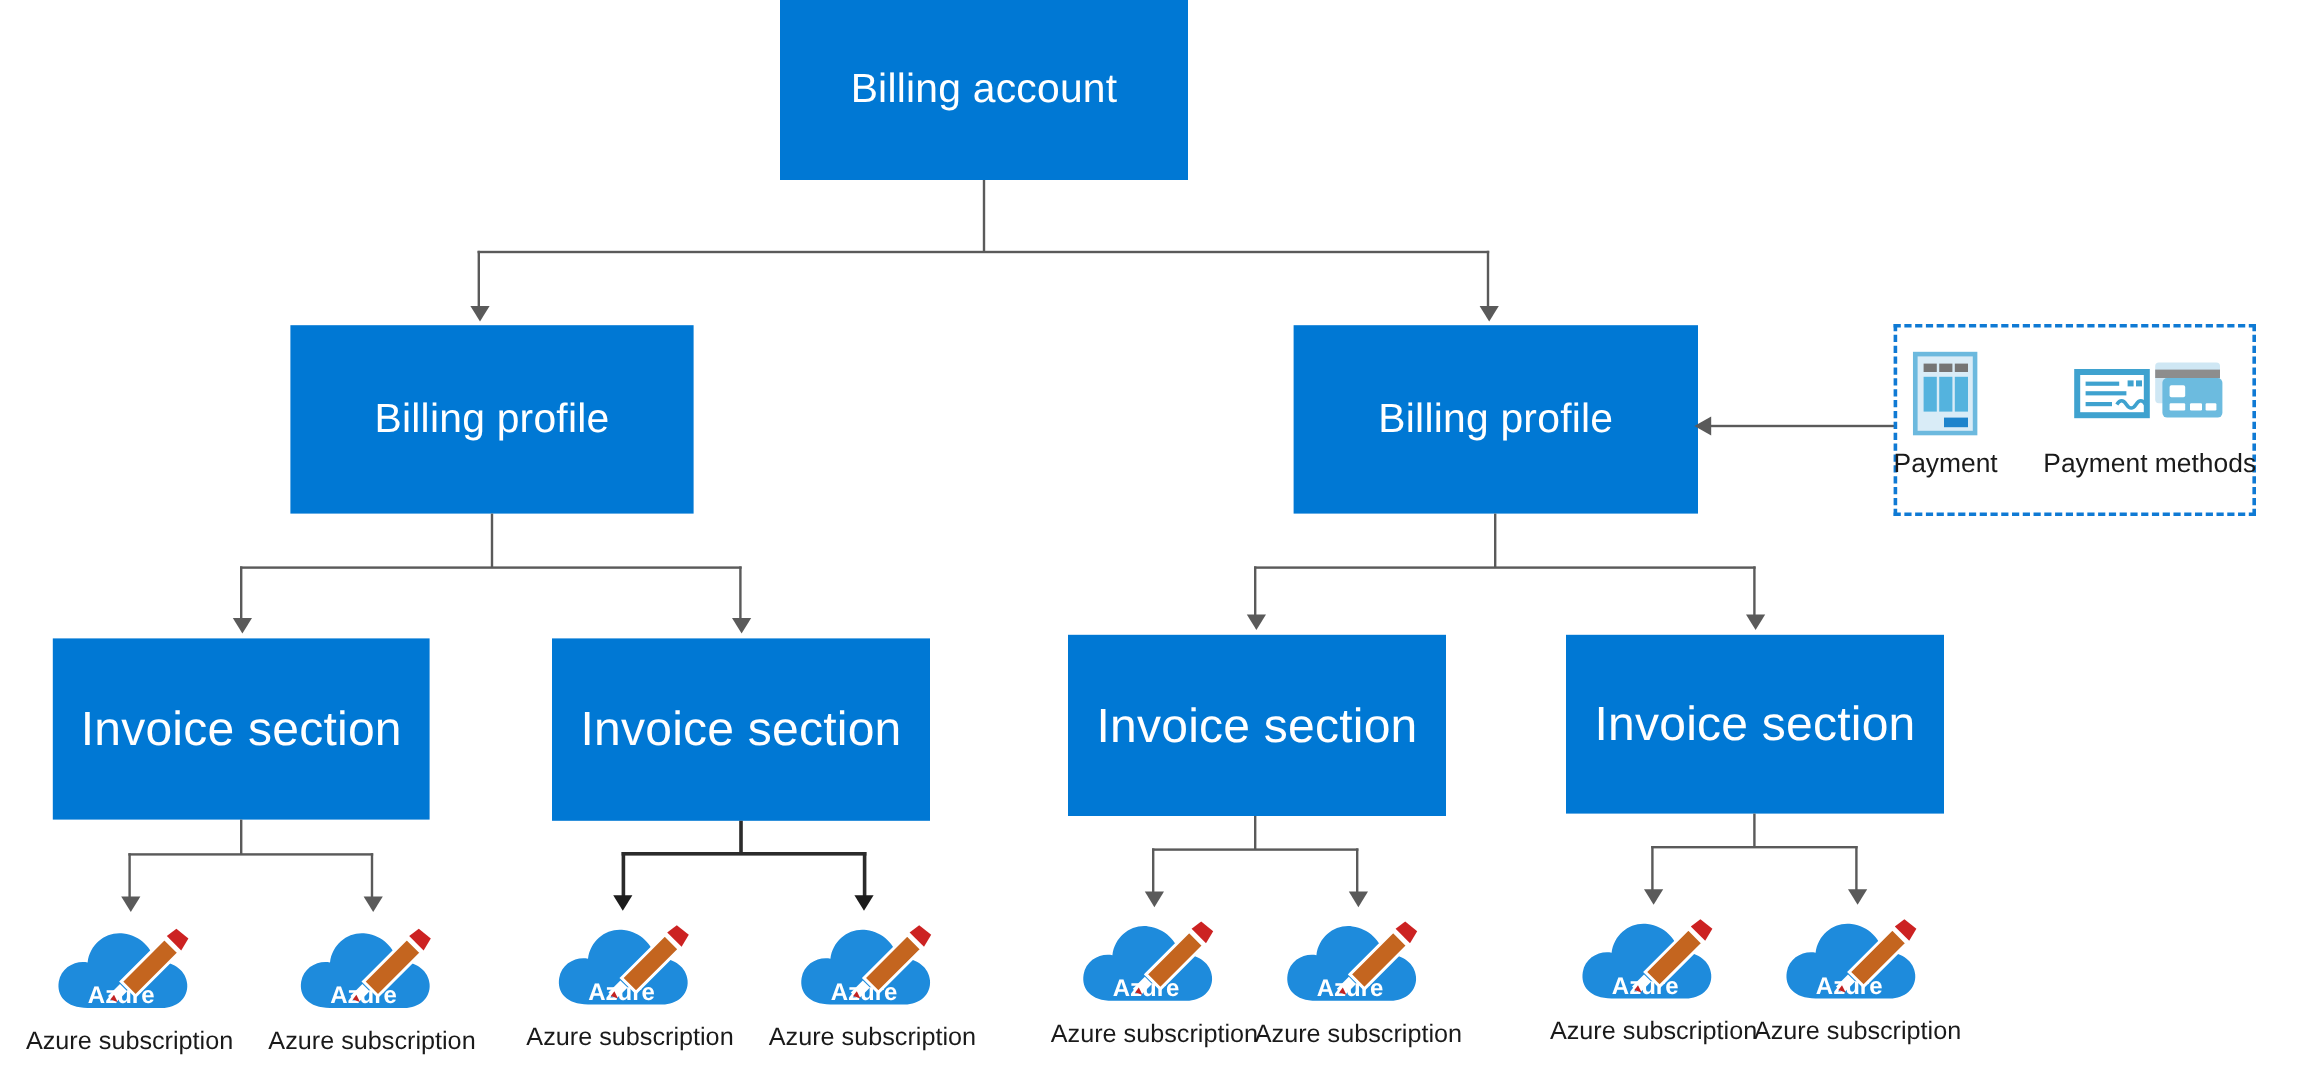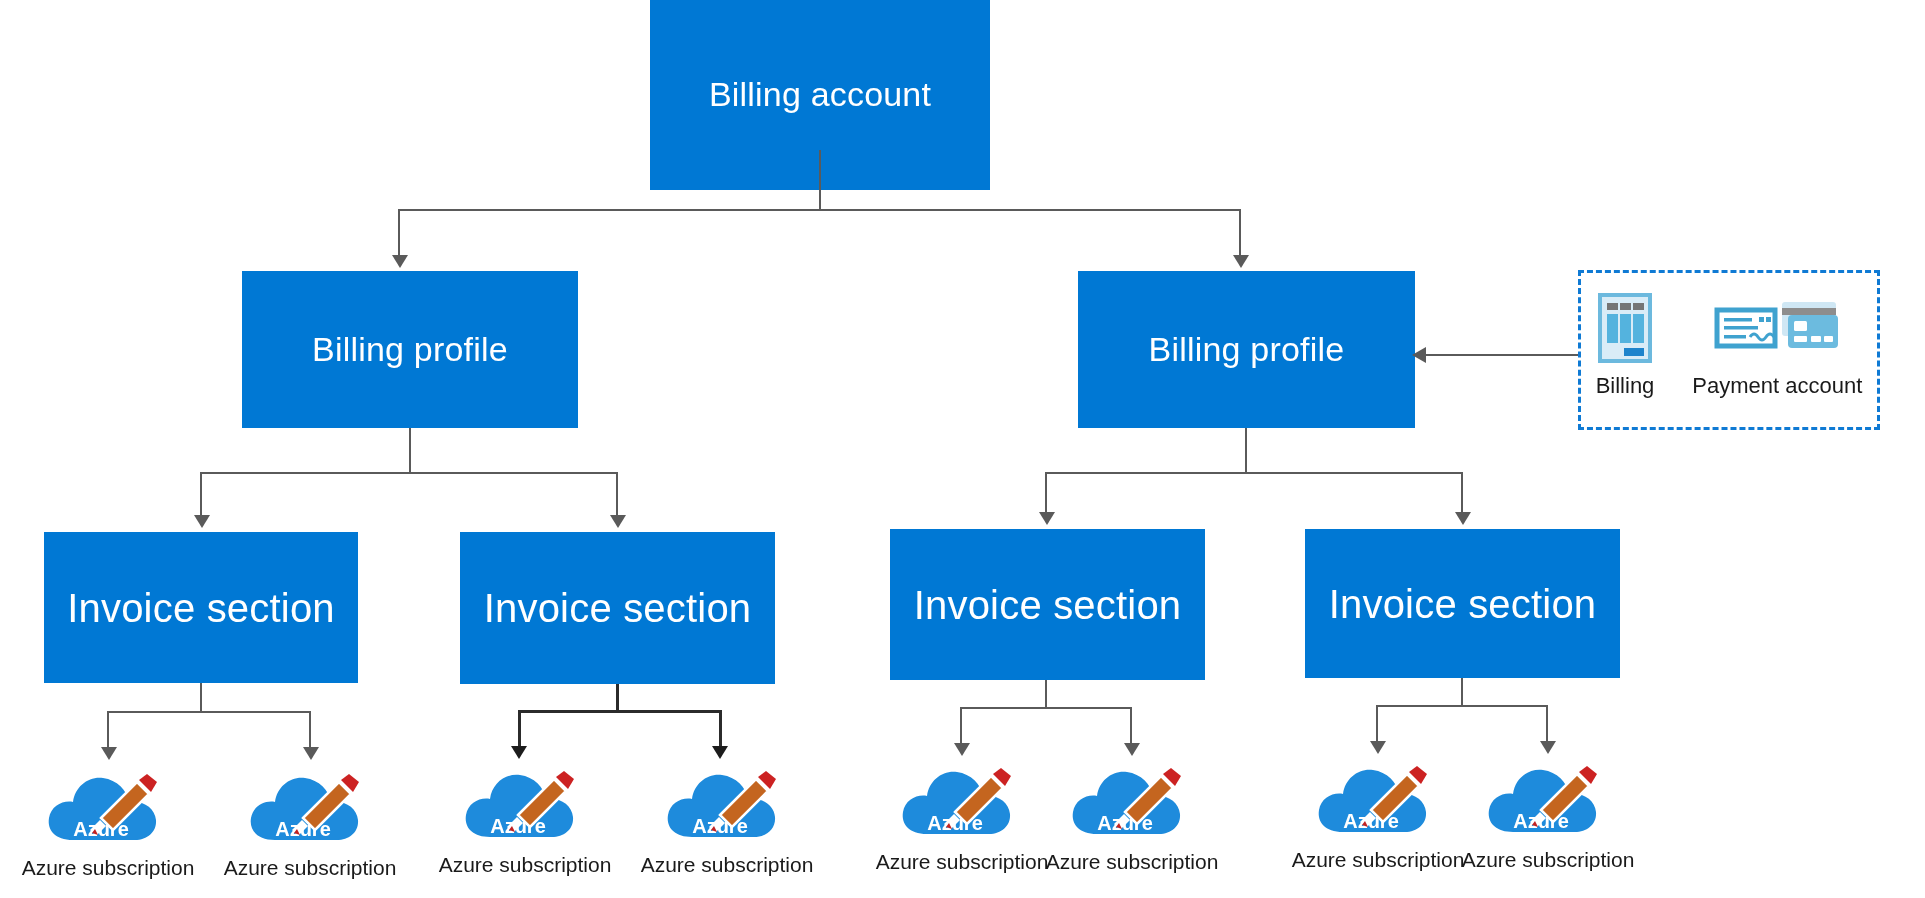--- a/index.html
+++ b/index.html
@@ -116,21 +116,21 @@
     color: #1a1a1a;
     white-space: nowrap;
     margin-top: 8px;
   }
 </style>
 </head>
 <body>
 
 <div id="canvas">
 
-  <div class="node lvl1" style="left:650px; top:0px; width:340px; height:190px;">
+  <div class="node lvl1" style="left:650px; top:0px; width:340px; height:150px;">
     <span>Billing account</span>
   </div>
 
   <div class="vline" style="left:819px; top:150px; width:2px; height:60px;"></div>
 
   <div class="hline" style="left:398px; top:209px; width:843px; height:2px;"></div>
 
   <div class="vline" style="left:398px; top:209px; width:2px; height:48px;"></div>
   <div class="arrow-down" style="left:392px; top:255px;"></div>
 
@@ -172,21 +172,21 @@
             <rect x="2" y="2" width="50" height="66" fill="#d9ecf7" stroke="#6cb9de" stroke-width="4"></rect>
             <rect x="9" y="10" width="11" height="7" fill="#757575"></rect>
             <rect x="22" y="10" width="11" height="7" fill="#757575"></rect>
             <rect x="35" y="10" width="11" height="7" fill="#757575"></rect>
             <rect x="9" y="21" width="11" height="29" fill="#54b3de"></rect>
             <rect x="22" y="21" width="11" height="29" fill="#54b3de"></rect>
             <rect x="35" y="21" width="11" height="29" fill="#54b3de"></rect>
             <rect x="26" y="55" width="20" height="8" fill="#1e84cc"></rect>
           </svg>
         </div>
-        <div class="picto-label">Billing</div>
+        <div class="picto-label">Payment</div>
       </div>
 
       <div class="pay-item">
         <div class="picto">
           <svg width="126" height="62" viewBox="0 0 126 62" aria-hidden="true">
 
             <rect x="3" y="13" width="58" height="36" fill="#ffffff" stroke="#3fa2cf" stroke-width="5"></rect>
             <rect x="10" y="21" width="28" height="3.5" fill="#3fa2cf"></rect>
             <rect x="10" y="29" width="34" height="3.5" fill="#3fa2cf"></rect>
             <rect x="10" y="38" width="22" height="3.5" fill="#3fa2cf"></rect>
@@ -197,21 +197,21 @@
             <rect x="68" y="5" width="54" height="34" rx="3" fill="#cfe7f4"></rect>
             <rect x="68" y="11" width="54" height="7" fill="#8d8d8d"></rect>
 
             <rect x="74" y="18" width="50" height="33" rx="4" fill="#6cbbdf"></rect>
             <rect x="80" y="24" width="13" height="10" rx="1.5" fill="#ffffff"></rect>
             <rect x="80" y="39" width="13" height="6" rx="1" fill="#ffffff"></rect>
             <rect x="97" y="39" width="10" height="6" rx="1" fill="#ffffff"></rect>
             <rect x="110" y="39" width="9" height="6" rx="1" fill="#ffffff"></rect>
           </svg>
         </div>
-        <div class="picto-label">Payment account</div>
+        <div class="picto-label">Payment methods</div>
       </div>
 
     </div>
   </div>
 
   <div class="node lvl3" style="left:44px; top:532px; width:314px; height:151px;">
     <span>Invoice section</span>
   </div>
 
   <div class="node lvl3" style="left:460px; top:532px; width:315px; height:152px;">

